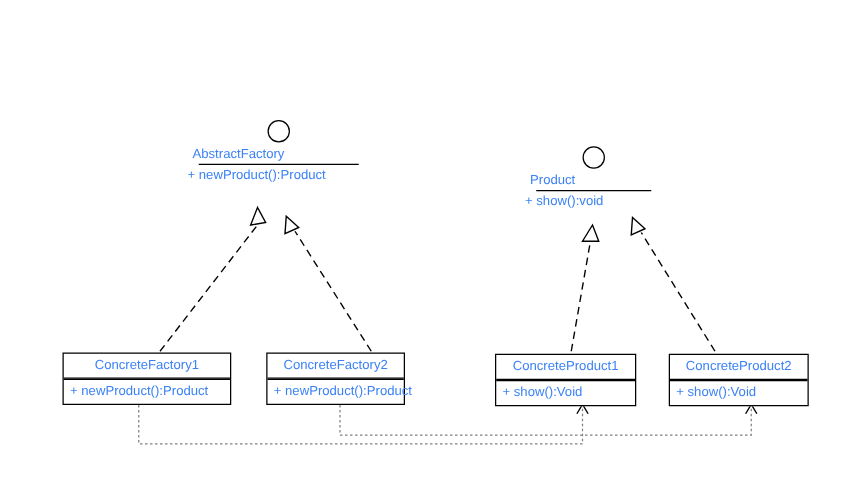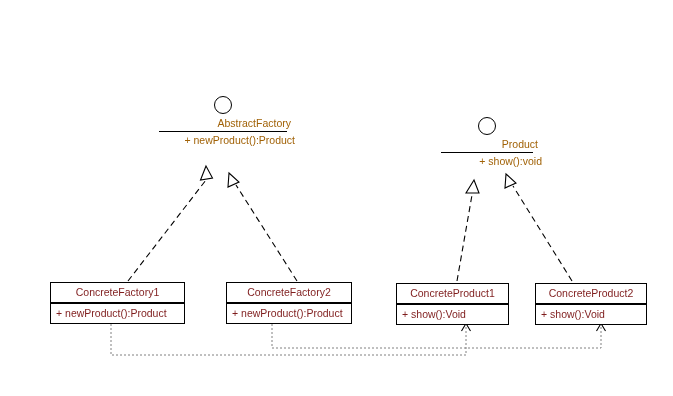--- a/index.html
+++ b/index.html
@@ -23,22 +23,22 @@
     left: 0;
     top: 0;
     width: 673px;
     height: 396px;
     pointer-events: none;
   }
 
   
   .iface {
     position: absolute;
-    text-align: right;
-    color: #a16207;
+    text-align: left;
+    color: #3b82f6;
   }
   .iface-circle {
     width: 16px;
     height: 16px;
     border: 1.3px solid #000000;
     border-radius: 50%;
     margin: 0 auto 3px auto;
     background: transparent;
   }
   .iface-name {
@@ -57,21 +57,21 @@
     line-height: 14px;
     white-space: nowrap;
     padding-top: 1px;
   }
 
   
   .cls {
     position: absolute;
     border: 1.1px solid #000000;
     background: #ffffff;
-    color: #7f1d1d;
+    color: #3b82f6;
     box-sizing: border-box;
   }
   .cls-name {
     font-size: 10.5px;
     line-height: 13px;
     text-align: center;
     padding: 3px 4px 3px 4px;
     border-bottom: 1.1px solid #000000;
     white-space: nowrap;
   }
@@ -122,33 +122,33 @@
     </g>
   </svg>
 
   <div class="iface" style="left:150px; top:96px; width:145px;">
     <div class="iface-circle"></div>
     <div class="iface-name">AbstractFactory</div>
     <div class="iface-rule" style="width:128px;"></div>
     <div class="iface-method">+ newProduct():Product</div>
   </div>
 
-  <div class="iface" style="left:432px; top:117px; width:110px;">
+  <div class="iface" style="left:420px; top:117px; width:110px;">
     <div class="iface-circle"></div>
     <div class="iface-name">Product</div>
     <div class="iface-rule" style="width:92px;"></div>
     <div class="iface-method">+ show():void</div>
   </div>
 
   <div class="cls" style="left:50px; top:282px; width:135px;">
     <div class="cls-name">ConcreteFactory1</div>
     <div class="cls-ops">+ newProduct():Product</div>
   </div>
 
-  <div class="cls" style="left:226px; top:282px; width:126px;">
+  <div class="cls" style="left:213px; top:282px; width:111px;">
     <div class="cls-name">ConcreteFactory2</div>
     <div class="cls-ops">+ newProduct():Product</div>
   </div>
 
   <div class="cls" style="left:396px; top:283px; width:113px;">
     <div class="cls-name">ConcreteProduct1</div>
     <div class="cls-ops">+ show():Void</div>
   </div>
 
   <div class="cls" style="left:535px; top:283px; width:112px;">

